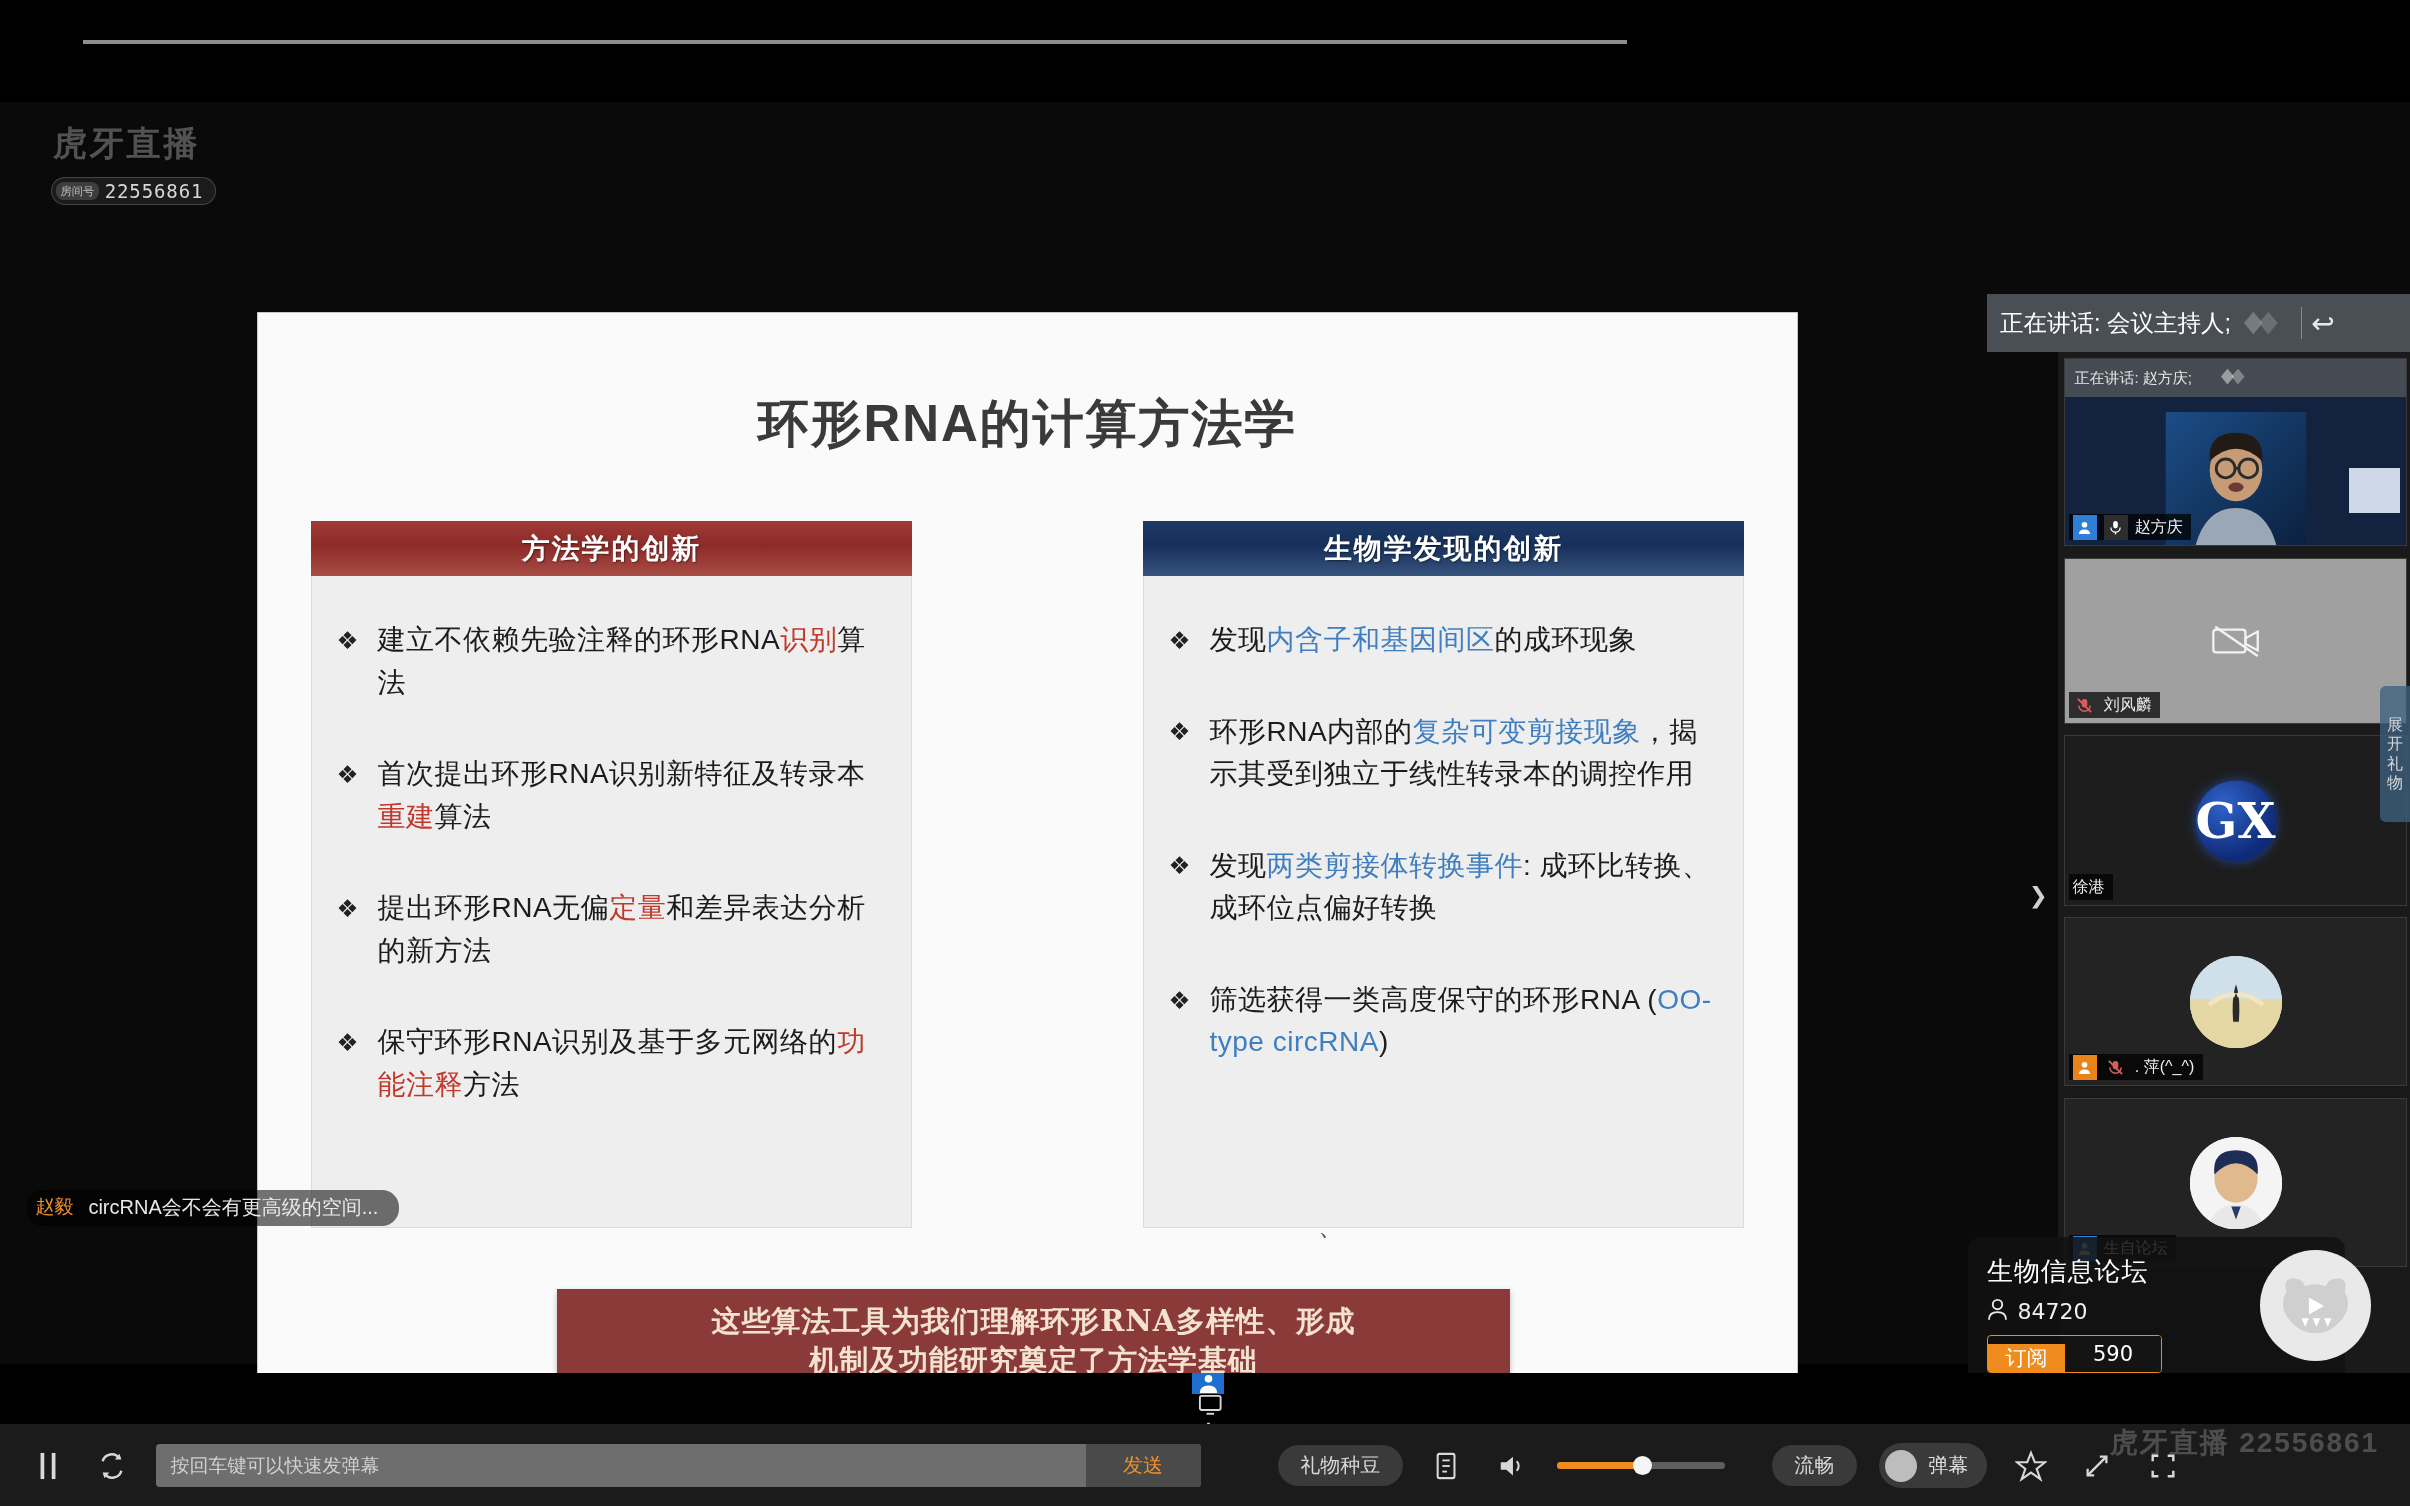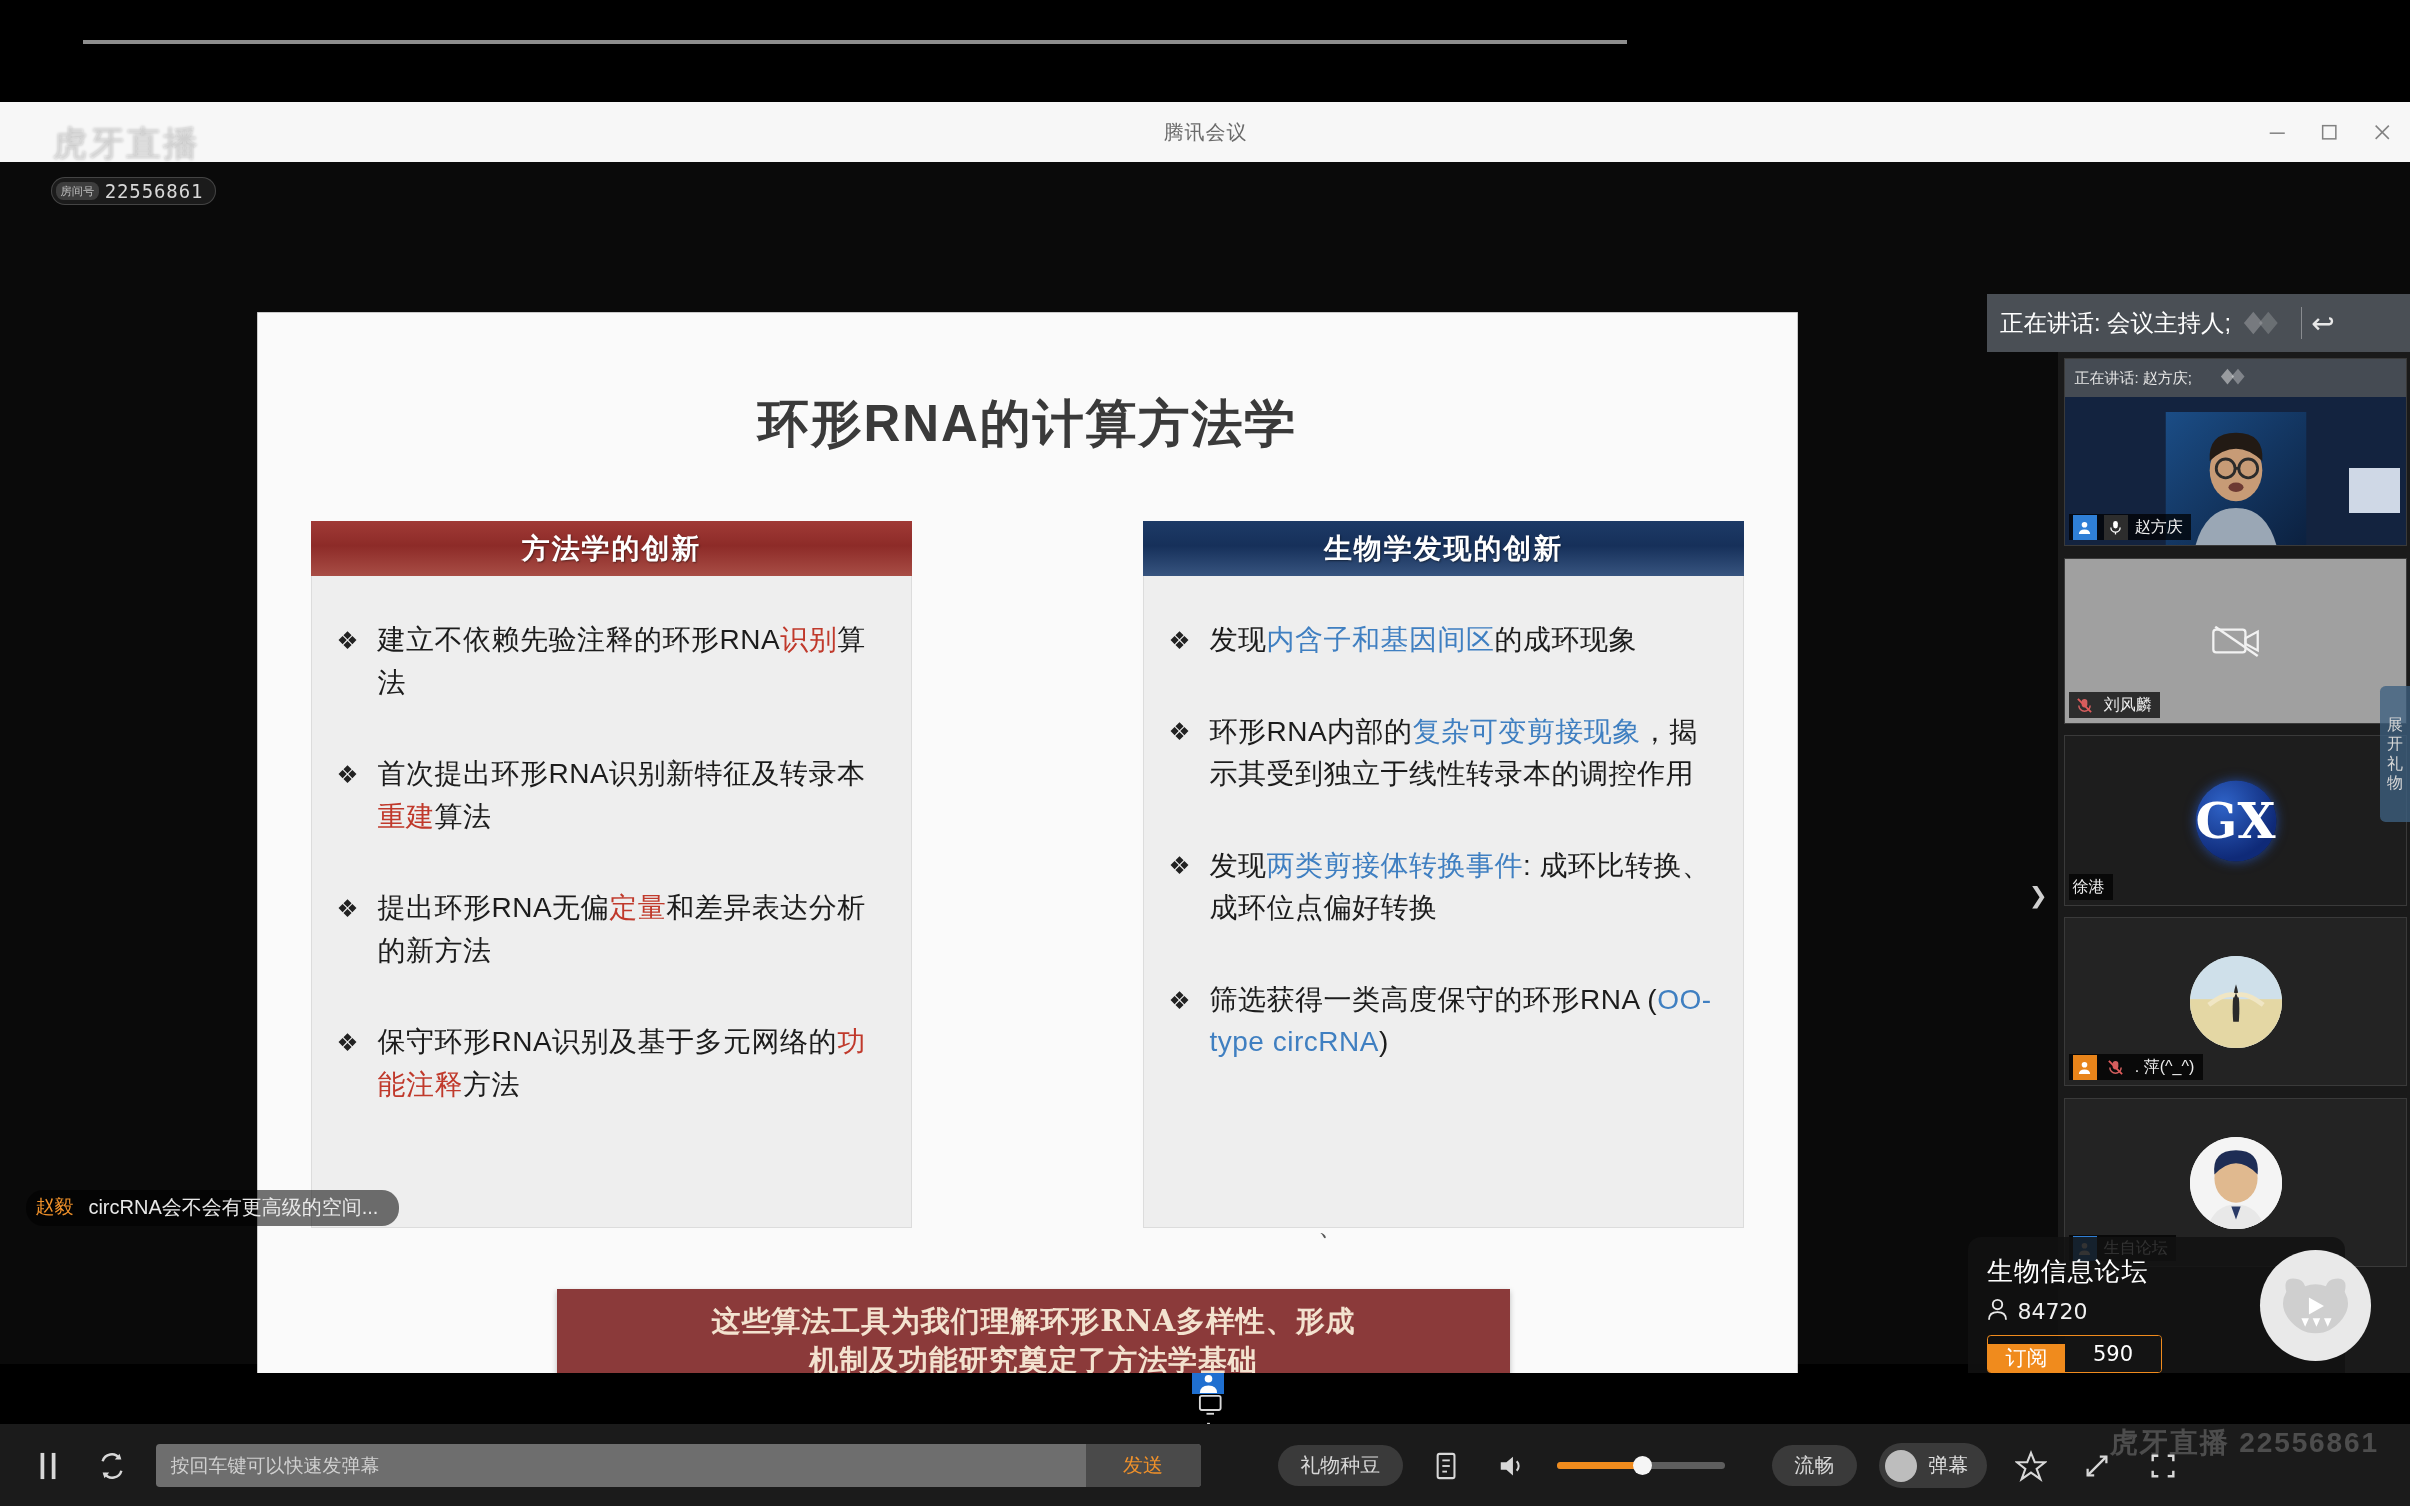--- a/index.html
+++ b/index.html
@@ -238,41 +238,20 @@
 </style>
 </head>
 <body>
 
 <div id="stage">
 
   <div class="letterbox-top"></div>
 
   <div id="meeting-window">
 
-    <div id="meeting-titlebar">
-      <div id="meeting-title">腾讯会议</div>
-      <div class="win-controls">
-        <div class="win-btn">
-          <svg width="24.5" height="24.5" viewBox="0 0 26 26">
-              <line x1="5" y1="14" x2="21" y2="14" stroke="#555" stroke-width="1.6"></line>
-            </svg>
-        </div>
-        <div class="win-btn">
-          <svg width="24.5" height="24.5" viewBox="0 0 26 26">
-              <rect x="6" y="6" width="14" height="14" fill="none" stroke="#555" stroke-width="1.6"></rect>
-            </svg>
-        </div>
-        <div class="win-btn">
-          <svg width="24.5" height="24.5" viewBox="0 0 26 26">
-              <line x1="6" y1="6" x2="20" y2="20" stroke="#555" stroke-width="1.6"></line>
-              <line x1="20" y1="6" x2="6" y2="20" stroke="#555" stroke-width="1.6"></line>
-            </svg>
-        </div>
-      </div>
-    </div>
 
     <div id="slide">
       <div id="slide-title">环形RNA的计算方法学</div>
 
       <div class="columns">
 
         <div class="col">
           <div class="col-header red">方法学的创新</div>
           <div class="col-body" id="col0">
               <div class="bullet">

